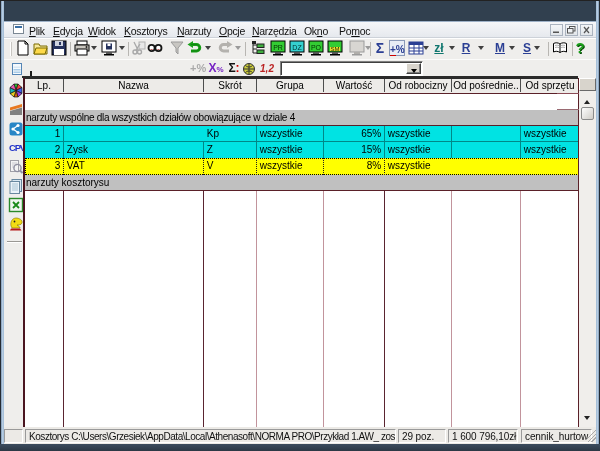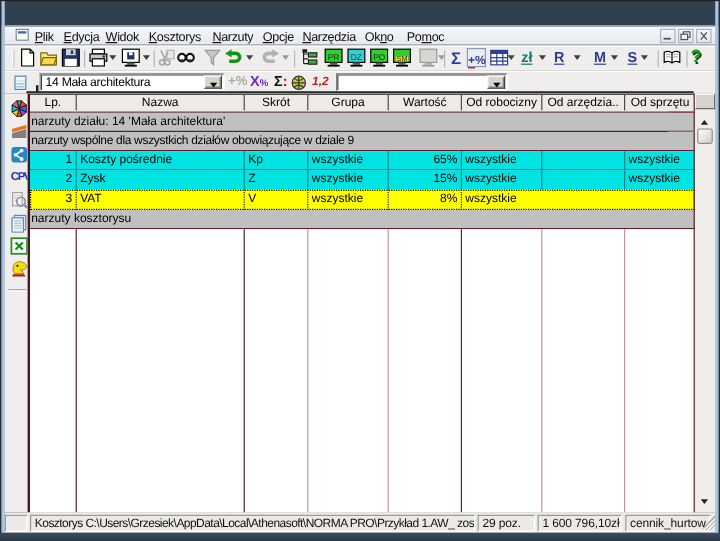--- a/index.html
+++ b/index.html
@@ -240,26 +240,20 @@
     <div class="tico" style="left:571px;color:#18a018;font-weight:bold;font-size:15px;text-shadow:1px 1px 0 #0a4a0a;">?</div>
   </div>
   <div class="abs" id="toolbar2">
     <svg class="abs" style="left:9px;top:2px" width="14" height="14" viewBox="0 0 14 14">
         <rect x="2.5" y="1.5" width="9" height="11" fill="#f4f9fd" stroke="#5585b5"></rect>
         <rect x="3.5" y="7" width="7" height="1.5" fill="#a8cbe8"></rect>
         <rect x="3.5" y="9.5" width="7" height="1.5" fill="#a8cbe8"></rect>
         <rect x="3.5" y="4.5" width="7" height="1.5" fill="#d8e8f5"></rect>
       </svg>
     <div style="position:absolute;left:29px;top:11px;width:2px;height:7px;background:#1a1a1a;"></div>
-      <div class="combo" style="left:32px;top:1px;width:154px;height:15px;">
-        <div class="ctext">14 Mała architektura</div>
-        <div class="cbtn">
-          <i></i>
-        </div>
-      </div>
     <div class="tico" style="left:189px;top:0;color:#aaa;font-size:11px;font-weight:bold;">+%</div>
     <div class="tico" style="left:207px;top:0;color:#7724c4;font-weight:bold;">X<span style="font-size:8px;">%</span></div>
     <div class="tico" style="left:225px;top:0;color:#111;font-weight:bold;">Σ<span style="color:#c00;">:</span></div>
     <svg class="abs" style="left:241px;top:2px" width="14" height="14" viewBox="0 0 14 14">
         <circle cx="7" cy="7" r="5.5" fill="#cfcf3a" stroke="#333"></circle>
         <path d="M2 7h10M7 2v10M3.5 3.5c2 2 5 2 7 0M3.5 10.5c2-2 5-2 7 0" stroke="#333" fill="none"></path>
       </svg>
     <div class="tico" style="left:258px;top:1px;color:#b22;font-size:10px;font-weight:bold;font-style:italic;">1,2</div>
     <div class="combo" style="left:279px;top:1px;width:143px;height:15px;">
         <div class="cbtn">
@@ -320,28 +314,26 @@
     </div>
 
     <div id="tablewrap">
       <div id="thead">
         <div class="hcell" style="left:0;width:39px;">Lp.</div>
         <div class="hcell" style="left:39px;width:140px;">Nazwa</div>
         <div class="hcell" style="left:179px;width:53px;">Skrót</div>
         <div class="hcell" style="left:232px;width:67px;">Grupa</div>
         <div class="hcell" style="left:299px;width:61px;">Wartość</div>
         <div class="hcell" style="left:360px;width:67px;">Od robocizny</div>
-        <div class="hcell" style="left:427px;width:69px;">Od arzędzia..</div>
+        <div class="hcell" style="left:427px;width:69px;">Od pośrednie..</div>
         <div class="hcell" style="left:496px;width:58px;border-right:none;">Od sprzętu</div>
       </div>
-      <div class="row gray" style="top:16px;"><span style="padding-left:1px;">narzuty działu: 14 'Mała architektura'</span></div>
-      <div class="row gray" style="top:32px;"><span style="padding-left:1px;letter-spacing:-0.27px;">narzuty wspólne dla wszystkich działów obowiązujące w dziale 9</span></div>
+      <div class="row gray" style="top:32px;"><span style="padding-left:1px;letter-spacing:-0.27px;">narzuty wspólne dla wszystkich działów obowiązujące w dziale 4</span></div>
       <div class="row cyan" id="row1" style="top:48px;">
         <div class="cell num" style="left:0;width:39px;">1&nbsp;</div>
-        <div class="cell" style="left:39px;width:140px;">&nbsp;Koszty pośrednie</div>
         <div class="cell" style="left:179px;width:53px;">&nbsp;Kp</div>
         <div class="cell" style="left:232px;width:67px;">&nbsp;wszystkie</div>
         <div class="cell num" style="left:299px;width:61px;">65%&nbsp;</div>
         <div class="cell" style="left:360px;width:67px;">&nbsp;wszystkie</div>
         <div class="cell" style="left:427px;width:69px;"></div>
         <div class="cell" style="left:496px;width:58px;border-right:none;">&nbsp;wszystkie</div>
       </div>
       <div class="row cyan" style="top:64px;">
         <div class="cell num" style="left:0;width:39px;">2&nbsp;</div>
         <div class="cell" style="left:39px;width:140px;">&nbsp;Zysk</div>

